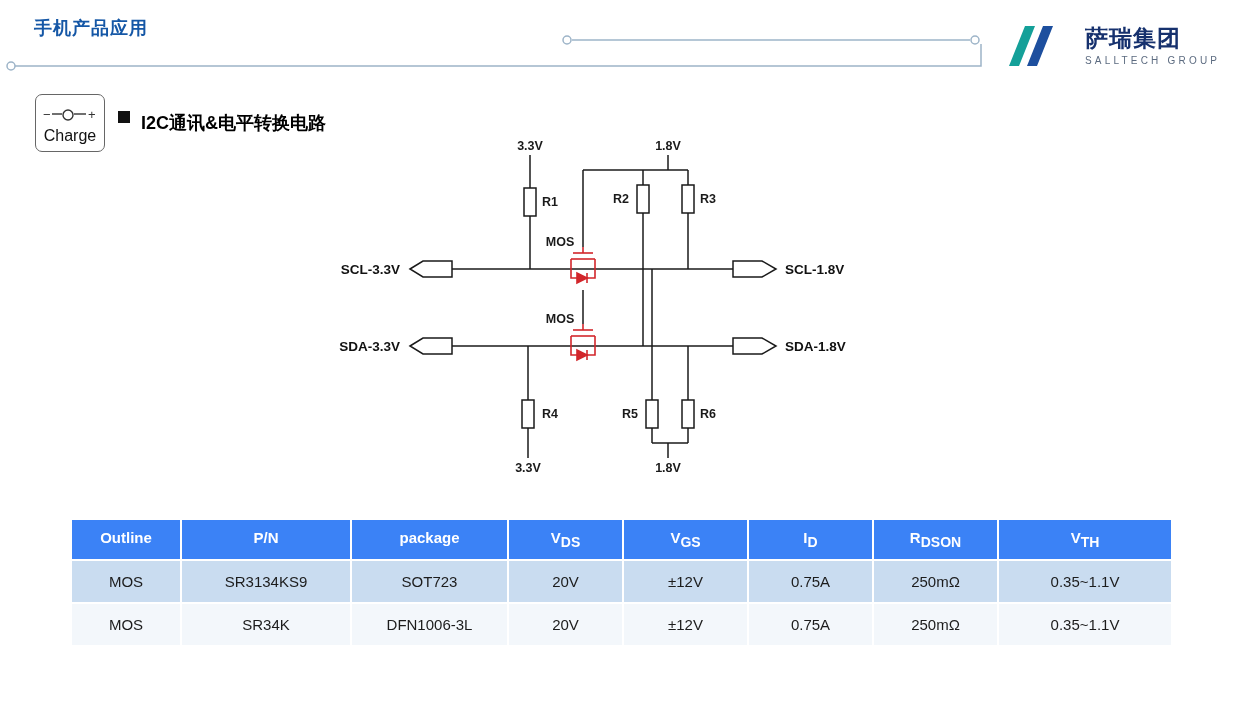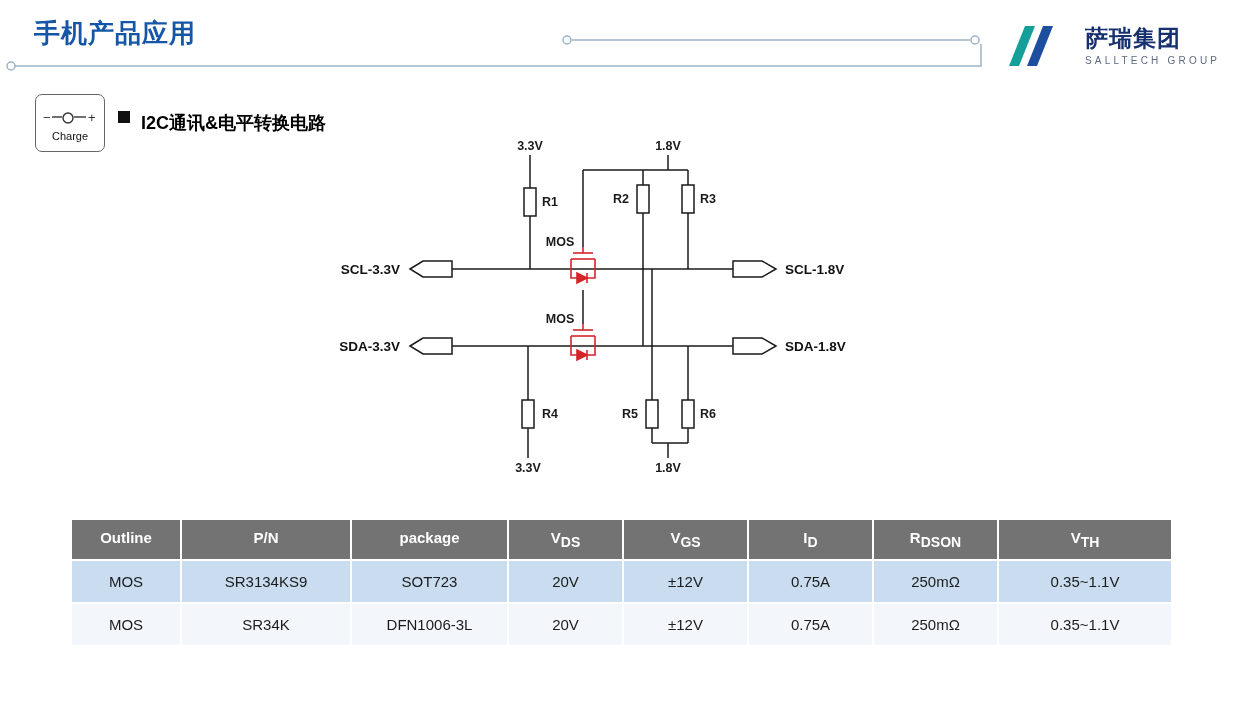--- a/index.html
+++ b/index.html
@@ -5,48 +5,48 @@
   html,body{margin:0;padding:0;}
   body{
     width:1256px;height:703px;position:relative;overflow:hidden;
     background:#ffffff;
     font-family:"Liberation Sans","DejaVu Sans",sans-serif;
   }
   .slide{position:absolute;inset:0;}
   
   .page-title{
     position:absolute;left:34px;top:16px;
-    font-size:26px;font-weight:bold;color:#1557a6;letter-spacing:1px;
+    font-size:18px;font-weight:bold;color:#1557a6;letter-spacing:1px;
   }
   .deco-svg{position:absolute;left:0;top:0;}
   .logo{position:absolute;left:1005px;top:22px;display:flex;align-items:center;gap:22px;}
   .logo-text-cn{font-size:23px;font-weight:bold;color:#16316e;letter-spacing:1px;line-height:1.1;}
   .logo-text-en{font-size:10px;color:#5c6b80;letter-spacing:3.2px;margin-top:3px;}
   
   .charge-box{
     position:absolute;left:35px;top:94px;width:68px;height:56px;
     border:1.2px solid #666;border-radius:7px;background:#fff;
     display:flex;flex-direction:column;align-items:center;justify-content:center;
   }
-  .charge-label{font-size:11px;color:#111;margin-top:1px;}
+  .charge-label{font-size:16px;color:#111;margin-top:1px;}
   
   .section-heading{
     position:absolute;left:118px;top:111px;display:flex;
     font-size:18px;font-weight:bold;color:#000;
   }
   .bullet-square{display:inline-block;width:12px;height:12px;background:#111;margin-right:11px;}
   
   .circuit-svg{position:absolute;left:330px;top:136px;}
   
   .spec-table{
     position:absolute;left:70px;top:518px;width:1101px;
     border-collapse:collapse;table-layout:fixed;font-size:15px;
   }
   .spec-table th{
-    background:#737373;color:#fff;font-weight:bold;height:37px;
+    background:#3b82f6;color:#fff;font-weight:bold;height:37px;
     border:2px solid #fff;font-size:15px;
   }
   .spec-table td{
     text-align:center;height:39px;border:2px solid #fff;color:#1c1c1c;
   }
   .spec-table tr.row-0 td{background:#c9dcf0;}
   .spec-table tr.row-1 td{background:#f3f7fb;}
   .spec-table sub{font-size:14px;margin-top:8px;}
 </style>
 </head>

